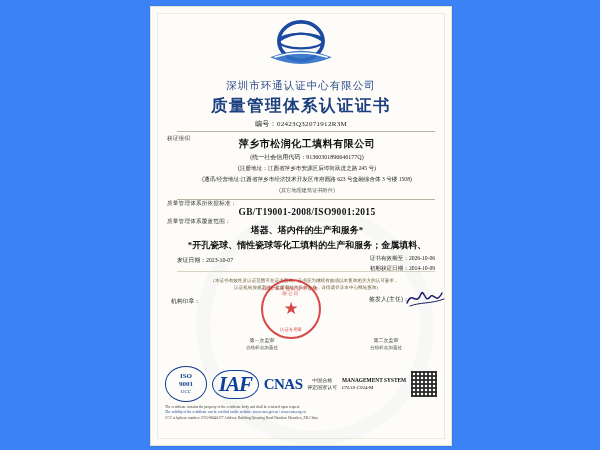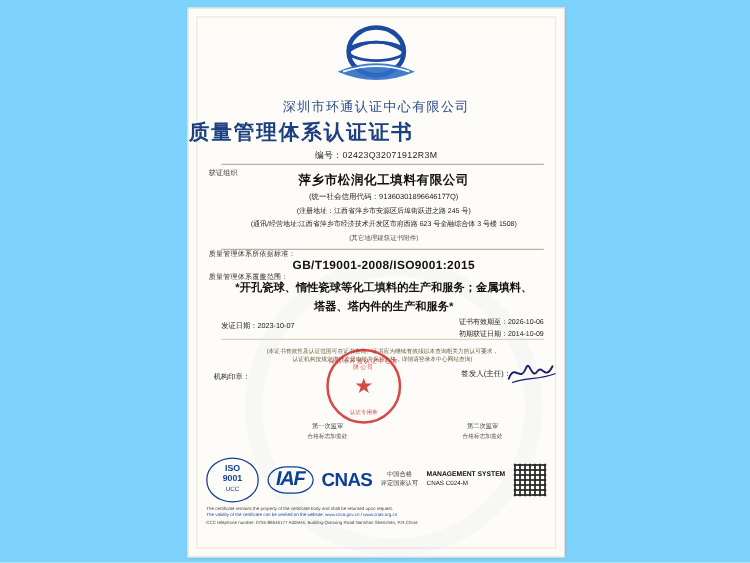--- a/index.html
+++ b/index.html
@@ -5,21 +5,22 @@
   html,body{margin:0;padding:0;}
   body{
     width:600px;height:450px;
     background:#ffffff;
     font-family:"Liberation Sans", sans-serif;
     overflow:hidden;
   }
   .page{
     position:relative;
     width:600px;height:450px;
-    background:#7dd3fc;
+    background:#3b82f6;
+    font-family:Liberation Serif, serif;
   }
   
   .cert{
     position:absolute;
     left:150px;top:6px;
     width:300px;height:438px;
     background:#fdfcf8;
     border:1px solid #e6e2d8;
     box-shadow:0 0 2px rgba(0,0,0,.15);
     overflow:hidden;
@@ -48,21 +49,21 @@
   }
   .org-name{
     position:absolute;left:0;right:0;top:72px;
     text-align:center;
     font-size:10.5px;
     color:#2b4c8c;
     letter-spacing:1px;
   }
   .cert-title{
     position:absolute;left:0;right:0;top:88px;
-    text-align:left;
+    text-align:center;
     font-size:16.5px;
     font-weight:bold;
     color:#1c3f80;
     letter-spacing:1.5px;
   }
   .cert-no{
     position:absolute;left:0;right:0;top:112px;
     text-align:center;
     font-size:7px;
     color:#222;
@@ -180,21 +181,21 @@
     width:40px;height:34px;
     border:1.5px solid #123f8e;
     border-radius:50%/48%;
     color:#123f8e;
     font-size:7px;font-weight:bold;
     display:flex;flex-direction:column;align-items:center;justify-content:center;
     line-height:8px;
   }
   .iso-badge .sub{font-size:5px;font-weight:normal;}
   .iaf{
-    color:#0b3f99;font-size:16px;font-weight:bold;font-style:italic;
+    color:#0b3f99;font-size:21px;font-weight:bold;font-style:italic;
     letter-spacing:-1px;
     border:1.5px solid #0b3f99;border-radius:50%/60%;
     padding:1px 6px;
   }
   .cnas{
     color:#0b3f99;font-size:15px;font-weight:bold;letter-spacing:-.5px;
   }
   .cnas-cn{
     font-size:5px;color:#333;text-align:center;line-height:7px;
   }
@@ -252,22 +253,22 @@
     <div class="center-line addr1">(注册地址：江西省萍乡市安源区后埠街跃进之路 245 号)</div>
     <div class="center-line addr2">(通讯/经营地址:江西省萍乡市经济技术开发区市府西路 623 号金融综合体 3 号楼 1508)</div>
     <div class="center-line addr3">(其它地理建筑证书附件)</div>
 
     <div class="rule" style="left:26px;right:16px;top:192px;width:auto;"></div>
     <div class="label" style="left:16px;top:193px;">质量管理体系所依据标准：</div>
     <div class="center-line std">GB/T19001-2008/ISO9001:2015</div>
 
     <div class="label" style="left:16px;top:211px;">质量管理体系覆盖范围：</div>
     <div class="scope">
+      <div>塔器、塔内件的生产和服务*</div>
       <div>*开孔瓷球、惰性瓷球等化工填料的生产和服务；金属填料、</div>
-      <div>塔器、塔内件的生产和服务*</div>
     </div>
 
     <div class="dates-left">
       <span>发证日期：</span><span>2023-10-07</span>
     </div>
     <div class="dates-right">
       <div>
         <span>证书有效期至：</span><span>2026-10-06</span>
       </div>
       <div>

